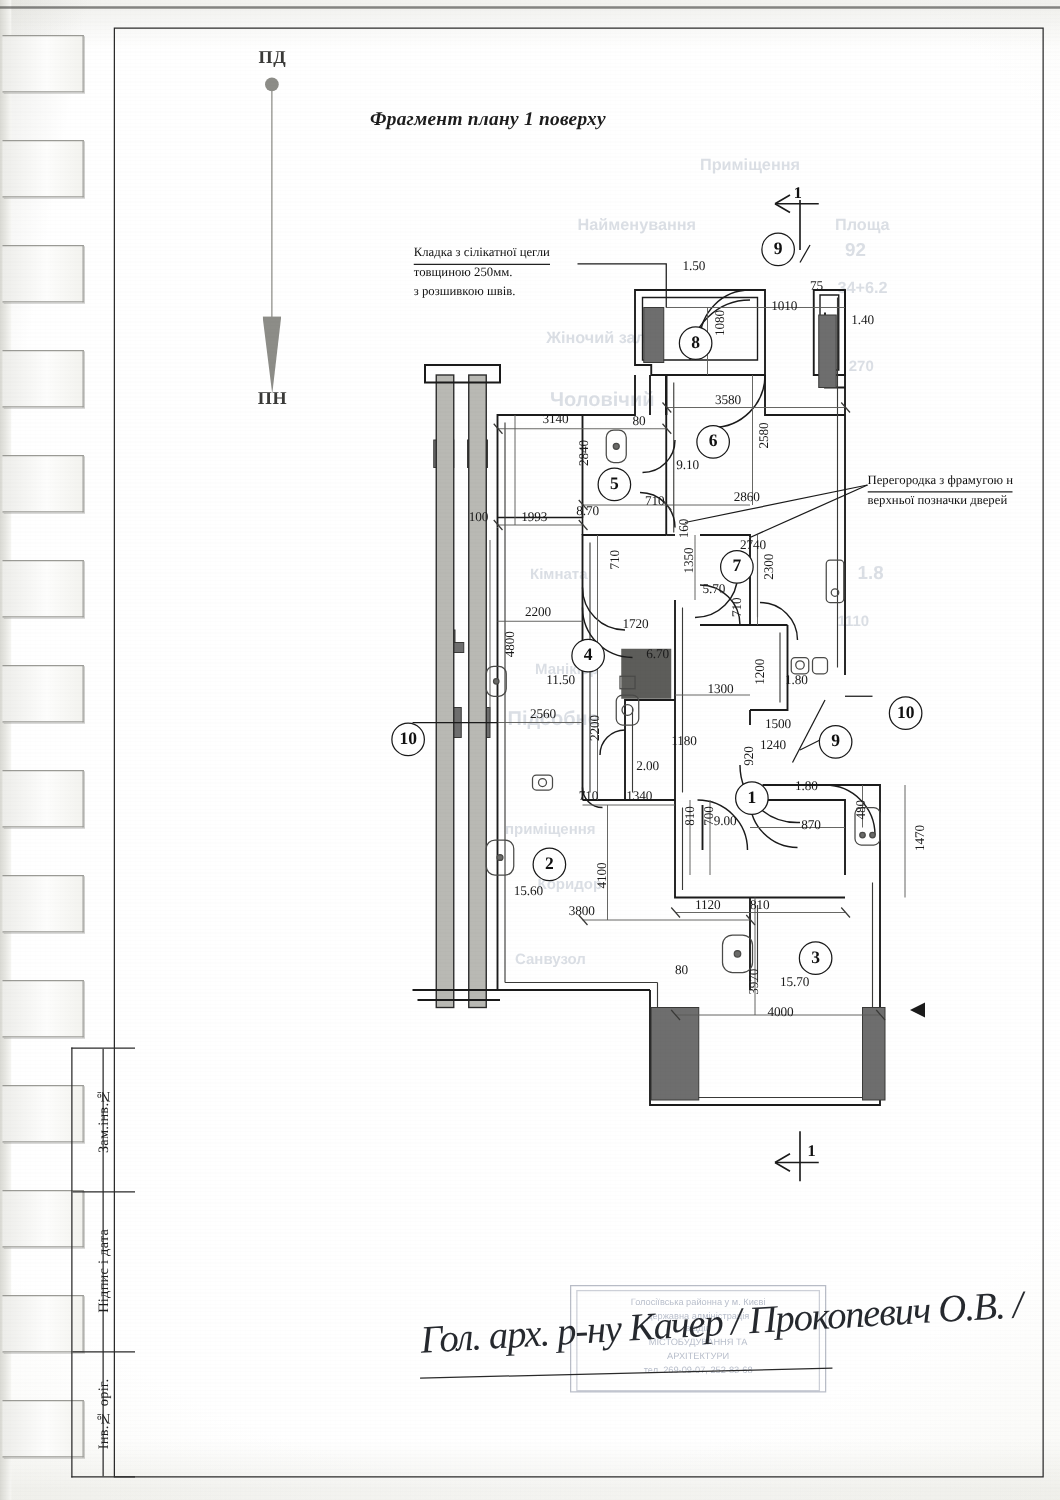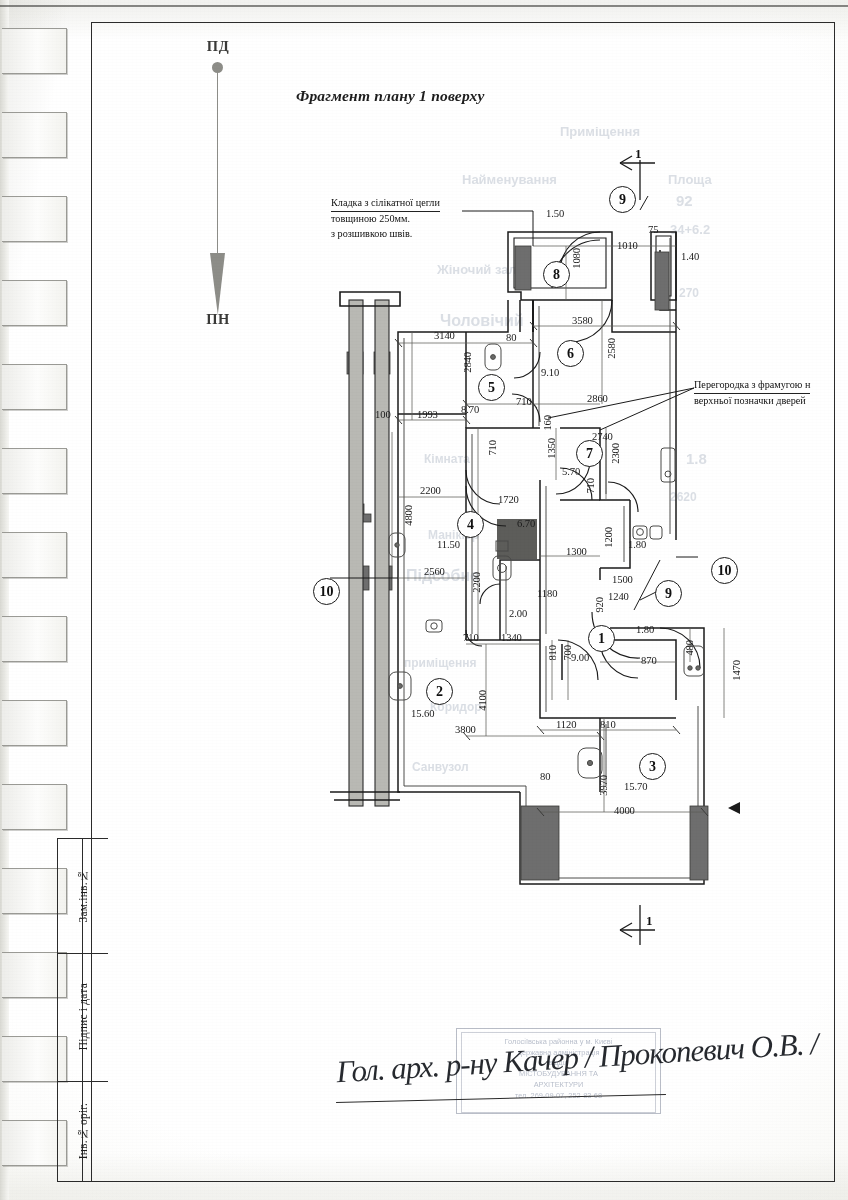--- a/index.html
+++ b/index.html
@@ -167,21 +167,21 @@
   <div id="ghost-layer">
       <div class="ghost" style="left: 462px; top: 172px; font-size: 13px;">Найменування</div>
       <div class="ghost" style="left: 668px; top: 172px; font-size: 13px;">Площа</div>
       <div class="ghost" style="left: 676px; top: 192px; font-size: 15px;">92</div>
       <div class="ghost" style="left: 560px; top: 124px; font-size: 13px;">Приміщення</div>
       <div class="ghost" style="left: 670px; top: 222px; font-size: 13px;">34+6.2</div>
       <div class="ghost" style="left: 437px; top: 262px; font-size: 13px;">Жіночий зал</div>
       <div class="ghost" style="left: 679px; top: 286px; font-size: 12px;">270</div>
       <div class="ghost" style="left: 440px; top: 312px; font-size: 16px;">Чоловічий</div>
       <div class="ghost" style="left: 686px; top: 450px; font-size: 15px;">1.8</div>
-      <div class="ghost" style="left: 670px; top: 490px; font-size: 12px;">2620</div>
+      <div class="ghost" style="left: 670px; top: 490px; font-size: 12px;">1110</div>
       <div class="ghost" style="left: 424px; top: 452px; font-size: 12px;">Кімната</div>
       <div class="ghost" style="left: 428px; top: 528px; font-size: 12px;">Манікюр</div>
       <div class="ghost" style="left: 406px; top: 567px; font-size: 16px;">Підсобне</div>
       <div class="ghost" style="left: 404px; top: 656px; font-size: 12px;">приміщення</div>
       <div class="ghost" style="left: 430px; top: 700px; font-size: 12px;">Коридор</div>
       <div class="ghost" style="left: 412px; top: 760px; font-size: 12px;">Санвузол</div>
     </div>
 
   <div class="title-block">
     <div class="t1">Фрагмент плану 1 поверху</div>

